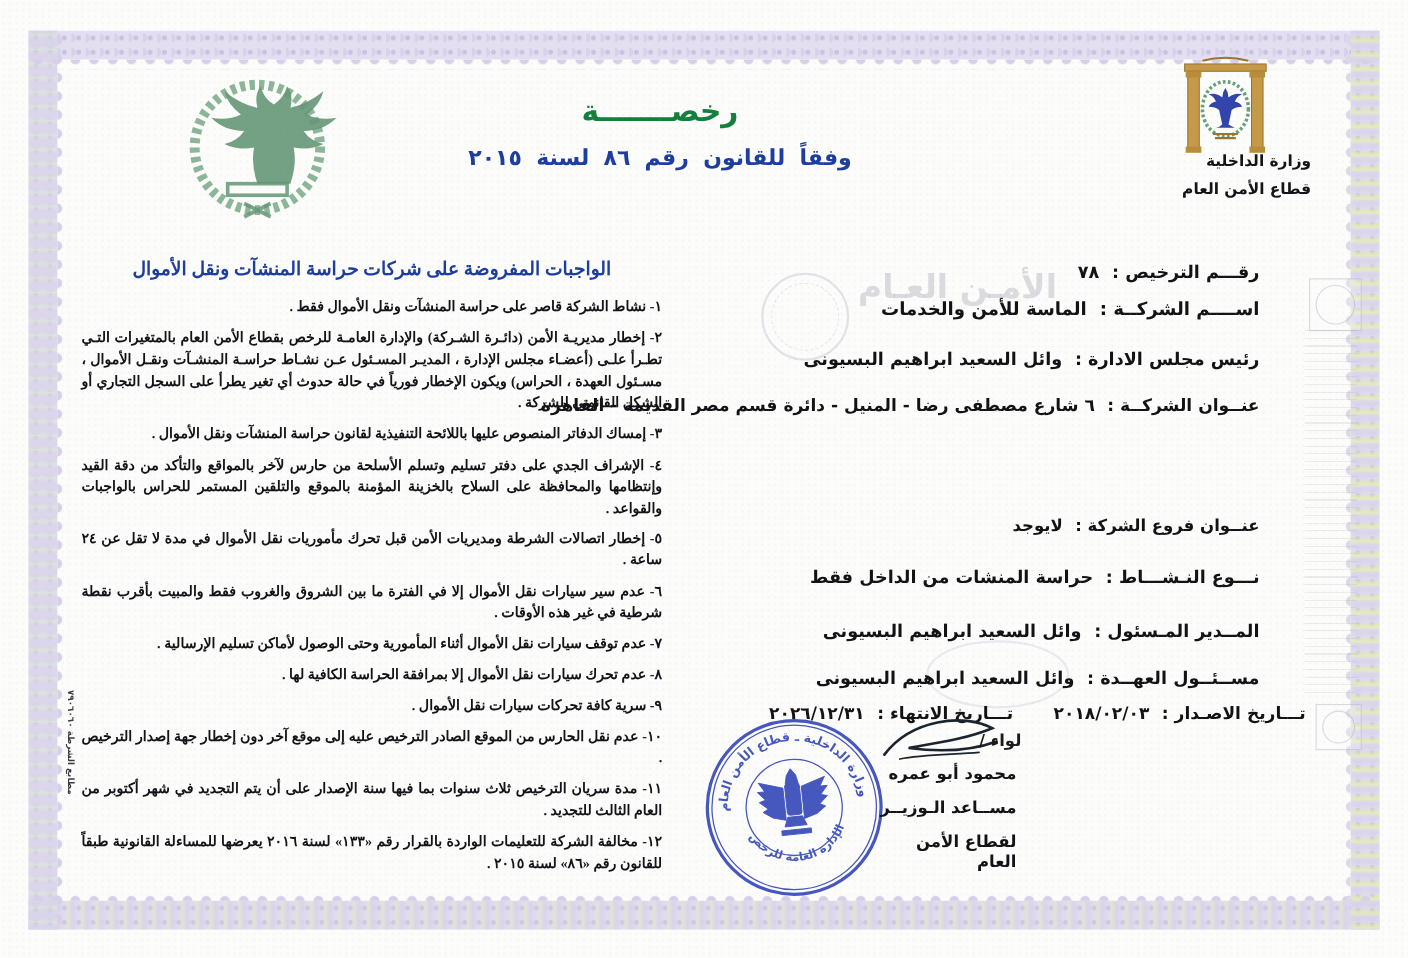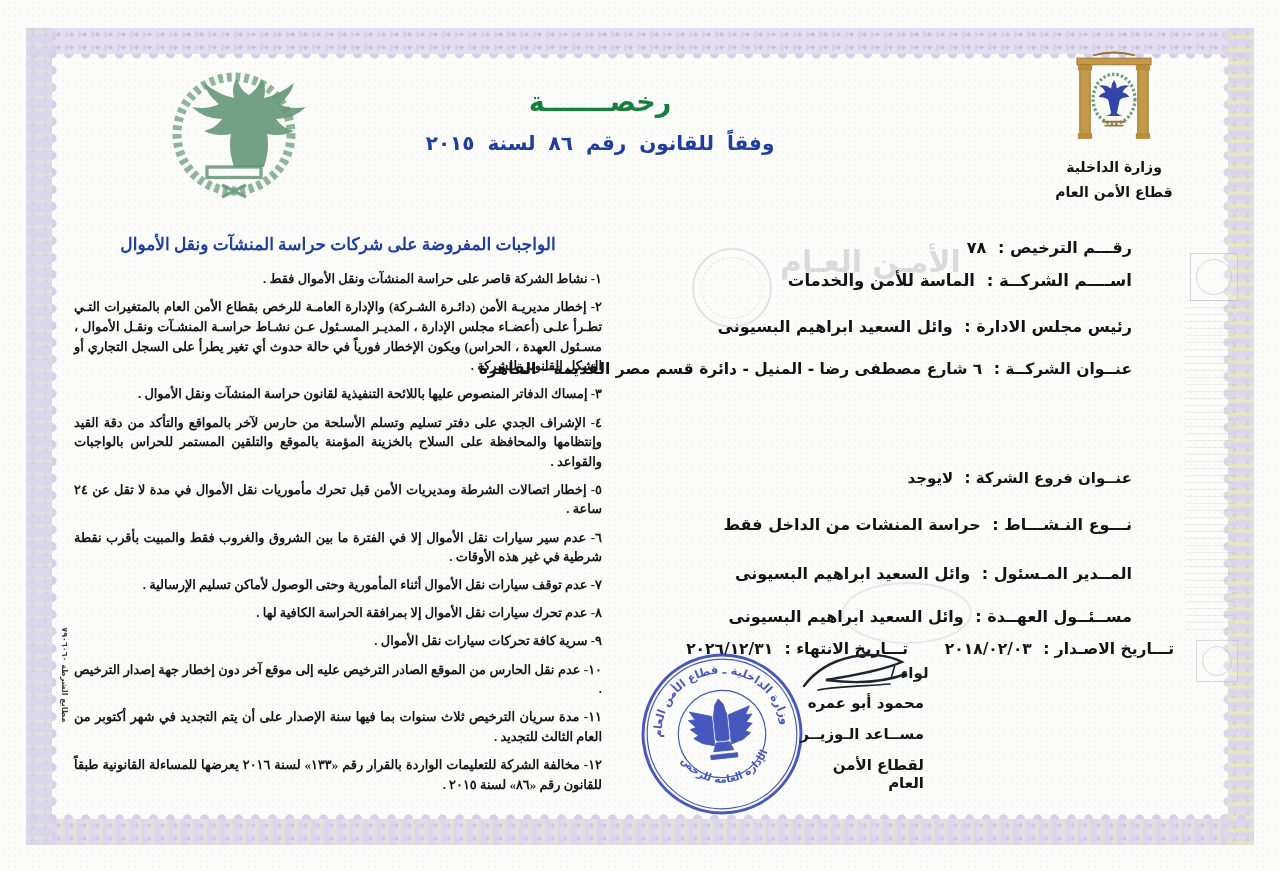--- a/index.html
+++ b/index.html
@@ -60,33 +60,33 @@
     background-size:9px 17px;}
 
   
   .header{position:absolute;left:330px;top:86px;width:540px;text-align:center;direction:rtl;}
   .h-license{color:#15803d;font-size:27px;font-weight:bold;letter-spacing:1px;}
   .h-company-type{color:#c9241c;font-size:30px;font-weight:bold;margin-top:12px;word-spacing:4px;}
   .h-law{color:#1d3e9e;font-size:20px;font-weight:bold;margin-top:14px;word-spacing:6px;}
 
   
   .ministry-emblem{position:absolute;right:128px;top:50px;width:76px;height:98px;}
-  .ministry-text{position:absolute;right:88px;top:160px;width:156px;text-align:center;direction:rtl;}
+  .ministry-text{position:absolute;right:88px;top:140px;width:156px;direction:rtl;}
   .ministry-text div{font-size:14px;font-weight:bold;line-height:1.0;margin-bottom:11px;color:#141417;}
 
   
   .police-emblem{position:absolute;left:150px;top:62px;width:168px;height:150px;opacity:.8;}
 
   
   .obligations{position:absolute;left:74px;top:232px;width:528px;direction:rtl;font-family:Liberation Serif, serif;}
   .obligations .ob-title{color:#1d3e9e;font-size:17px;font-weight:bold;text-align:center;line-height:1.55;width:470px;margin:0 auto 12px auto;}
   .obligations p{font-size:12.9px;font-weight:bold;line-height:1.52;text-align:justify;margin:0 0 8.5px 0;color:#141418;}
 
   
-  .right-col{position:absolute;right:148px;top:238px;width:562px;direction:rtl;text-align:right;}
+  .right-col{position:absolute;right:135px;top:238px;width:562px;direction:rtl;text-align:right;}
   .frow{font-size:16px;font-weight:bold;line-height:1.2;white-space:nowrap;color:#131316;}
   .frow .lbl{margin-left:6px;}
   .r-license{margin-bottom:14px;}
   .r-name{margin-bottom:26px;font-size:16.5px;}
   .r-chairman{margin-bottom:24px;}
   .r-address{margin-bottom:90px;font-size:15.5px;}
   .r-branches{margin-bottom:28px;font-size:15px;}
   .r-activity{margin-bottom:30px;}
   .r-manager{margin-bottom:24px;}
   .r-custodian{margin-bottom:14px;}

